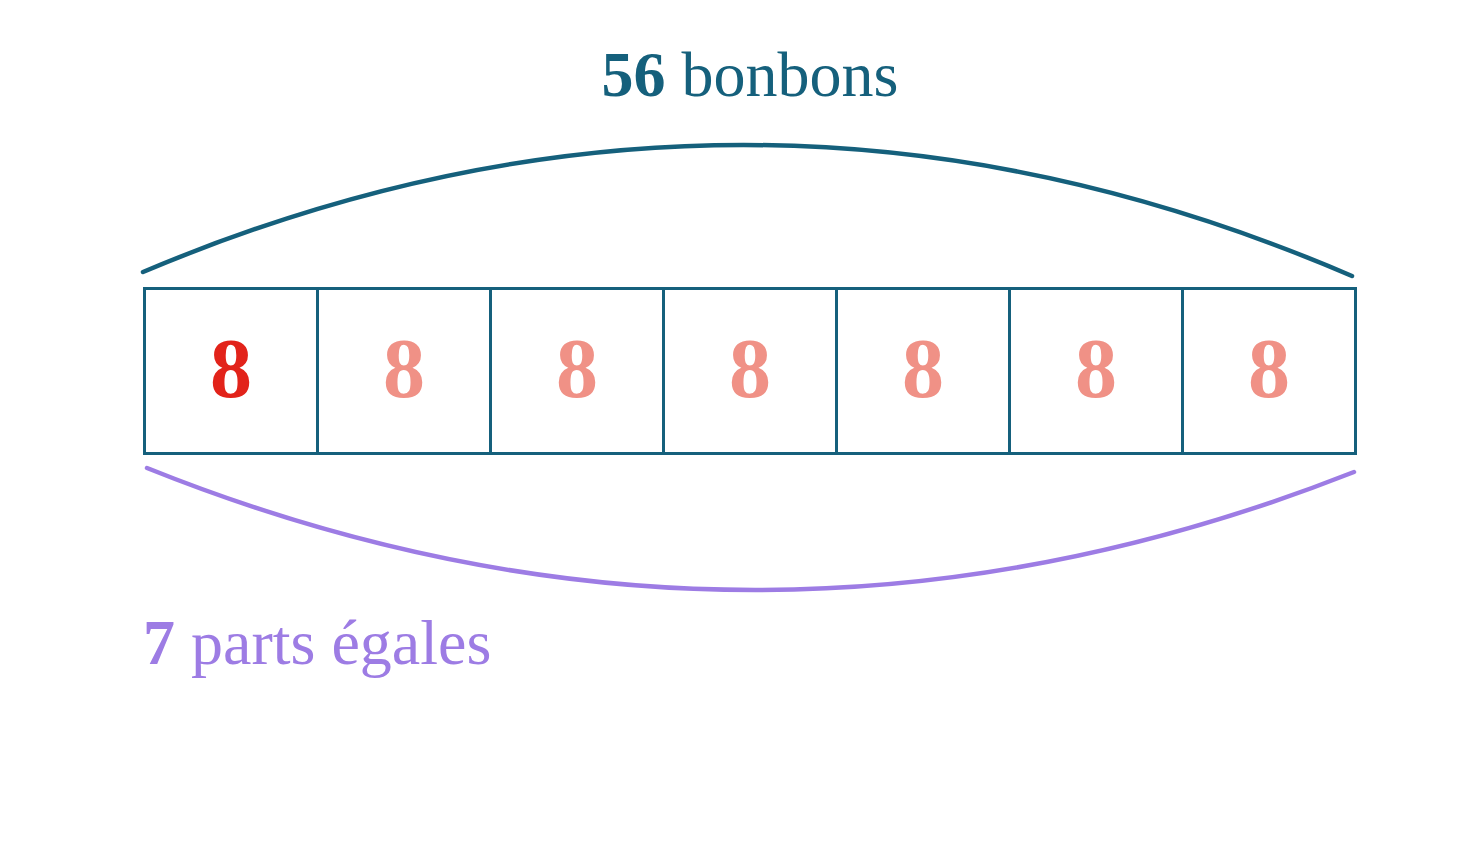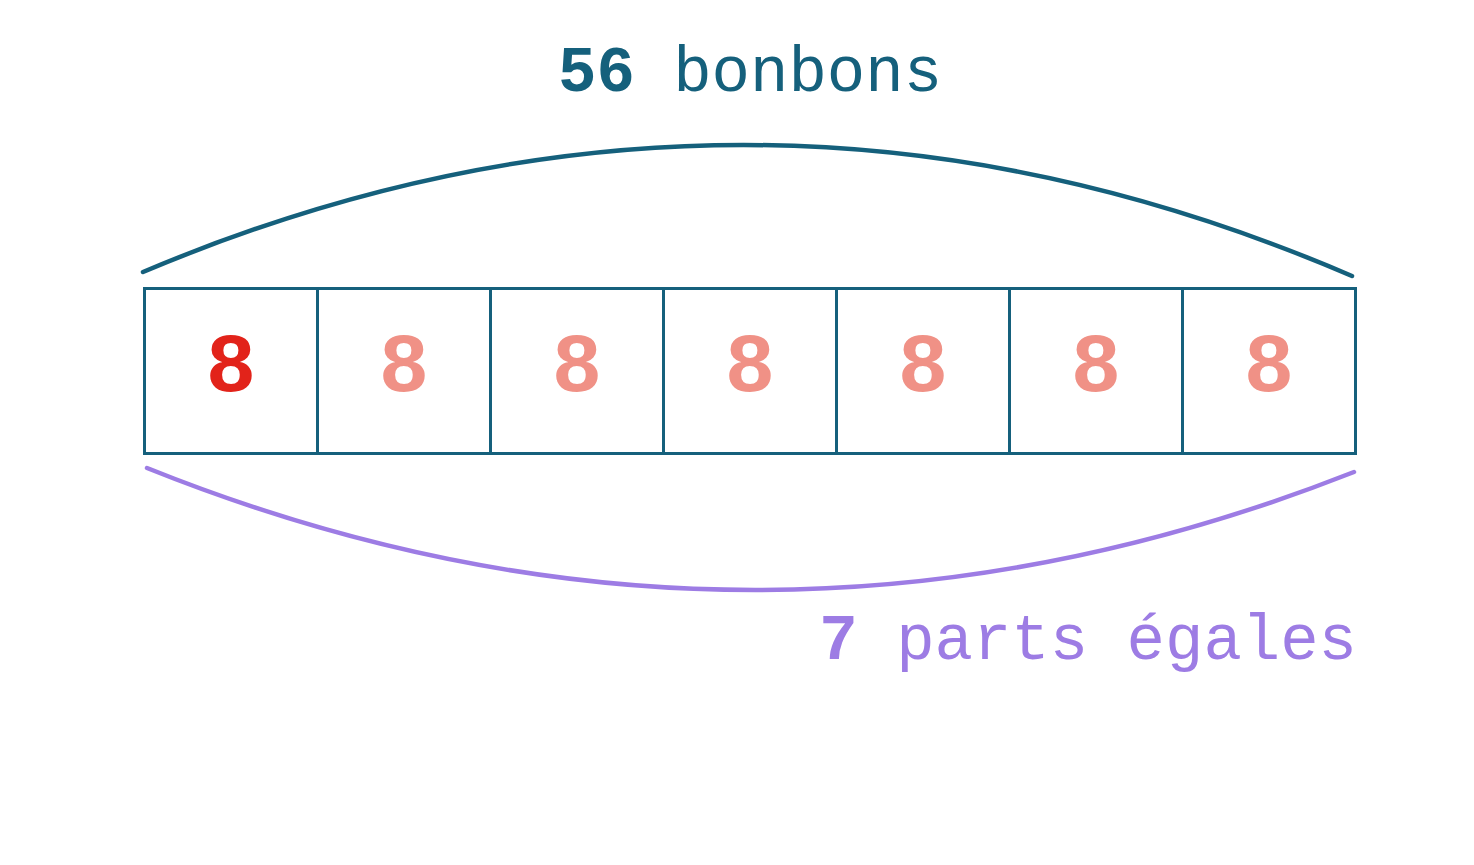--- a/index.html
+++ b/index.html
@@ -2,21 +2,21 @@
 <html style="--teal: #15607C; --red: #E2231A; --salmon: #F09186; --purple: #9D7CE4; --background: #FFFFFF;"><head>
 <meta charset="utf-8">
 <style>
   html, body { margin: 0; padding: 0; background: #ffffff; }
 
   .canvas {
     position: relative;
     width: 1474px;
     height: 865px;
     background: var(--background, #ffffff);
-    font-family: Liberation Mono, monospace;
+    font-family: Liberation Serif, serif;
     overflow: hidden;
   }
 
   .arcs {
     position: absolute;
     left: 0; top: 0;
     width: 1474px; height: 865px;
     pointer-events: none;
   }
 
@@ -55,21 +55,21 @@
     line-height: 1;
     color: var(--salmon, #F09186);
     transform: translateY(-2px);
   }
   .cell:first-child .val { color: var(--red, #E2231A); }
 
   .footer {
     position: absolute;
     left: 143px; top: 606px;
     width: 1214px;
-    text-align: right;
+    text-align: left;
     font-size: 64px;
     line-height: 1.15;
     color: var(--purple, #9D7CE4);
     white-space: nowrap;
   }
   .footer .num { font-weight: bold; }
 </style>
 </head>
 <body>
 

